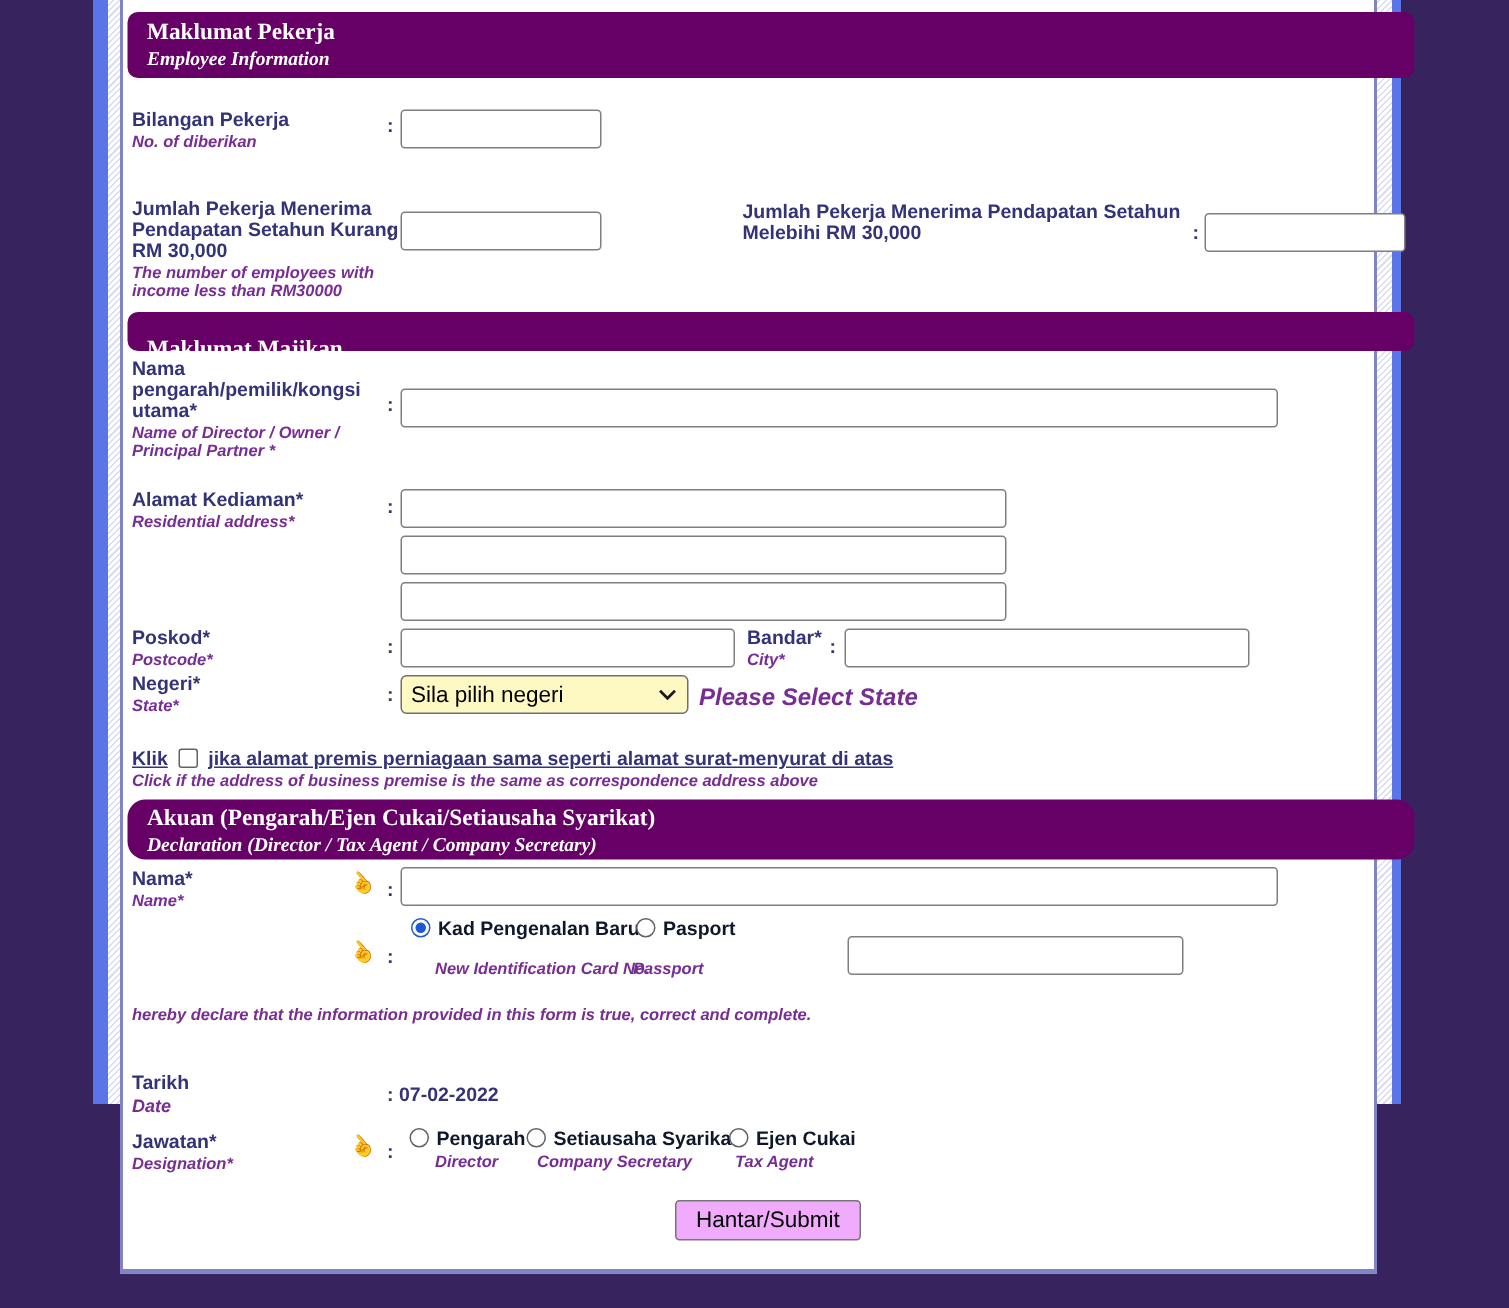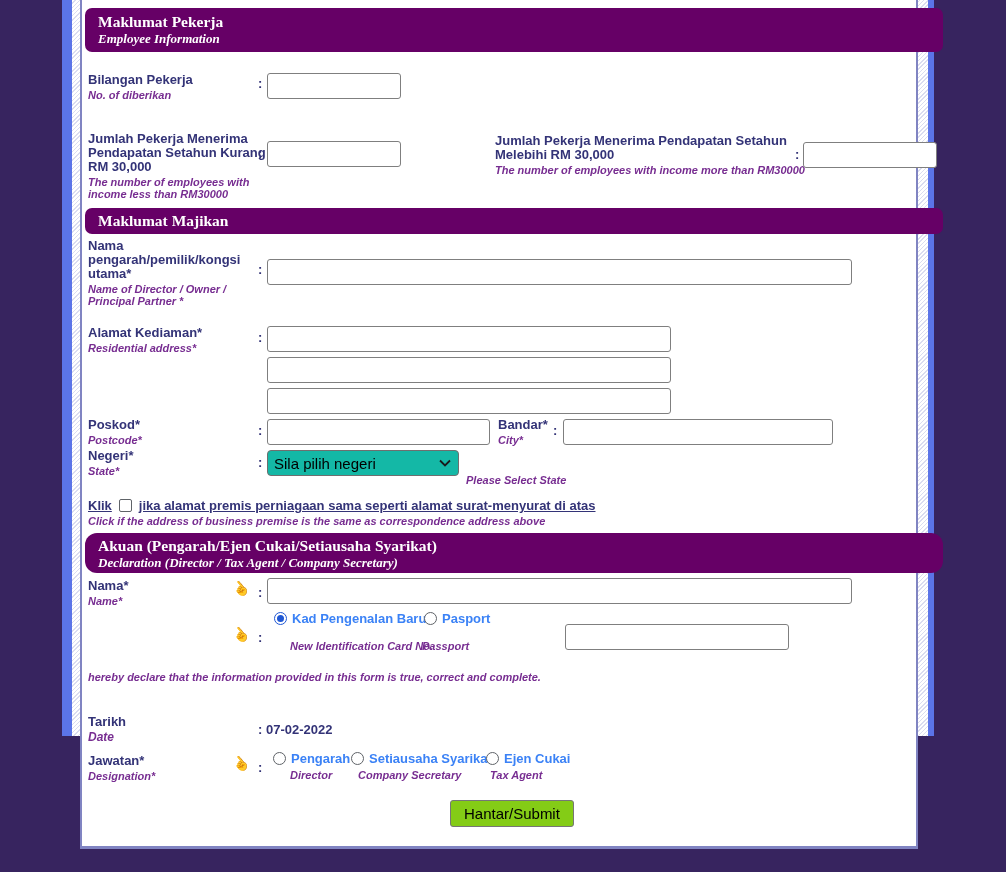--- a/index.html
+++ b/index.html
@@ -27,50 +27,50 @@
   .lblock{position:absolute;}
   .label{font-weight:bold;font-size:13px;color:#333377;line-height:14px;white-space:pre-line;}
   .sublabel{font-weight:bold;font-style:italic;font-size:11px;color:#772d91;line-height:12px;white-space:pre-line;margin-top:2px;}
   .colon{position:absolute;font-weight:bold;font-size:13px;color:#333377;z-index:4;}
   .tbox{
     position:absolute;height:24px;border:1px solid #7f7f7f;border-radius:3px;
     background:#fff;padding:0 4px;font-size:14px;z-index:5;box-sizing:content-box;outline:none;
   }
   .select-box{
     position:absolute;height:26px;box-sizing:border-box;border:1px solid #6f6f6f;border-radius:4px;
-    background:#14b8a6;display:flex;align-items:center;justify-content:space-between;
+    background:#fef9c3;display:flex;align-items:center;justify-content:space-between;
     padding:0 7px 0 6px;font-size:15px;color:#000;z-index:5;cursor:default;
   }
-  .select-note{position:absolute;font-size:11px;font-weight:bold;font-style:italic;color:#772d91;z-index:4;margin-top:17px;}
+  .select-note{position:absolute;font-size:16px;font-weight:bold;font-style:italic;color:#772d91;z-index:4;}
   .radio-pair{position:absolute;display:flex;align-items:center;gap:5px;z-index:5;cursor:pointer;}
   .radio{
     display:inline-block;width:13px;height:13px;box-sizing:border-box;border:1px solid #5f6368;
     border-radius:50%;background:#fff;position:relative;flex:0 0 13px;
   }
   .radio.checked{border:1.5px solid #1f57d4;}
   .radio.checked::after{
     content:"";position:absolute;left:2px;top:2px;right:2px;bottom:2px;border-radius:50%;background:#1f57d4;
   }
-  .radio-label{font-size:13px;font-weight:bold;color:#3b82f6;white-space:nowrap;}
+  .radio-label{font-size:13px;font-weight:bold;color:#0f172a;white-space:nowrap;}
   .radio-sub{position:absolute;font-size:11px;font-weight:bold;font-style:italic;color:#772d91;white-space:nowrap;z-index:4;}
   .checkbox{
     display:inline-block;width:13px;height:13px;box-sizing:border-box;border:1px solid #5f6368;
     border-radius:2px;background:#fff;vertical-align:middle;cursor:pointer;
   }
   .klik-line{display:flex;align-items:center;gap:7px;font-size:13px;font-weight:bold;color:#333377;text-decoration:underline;}
   .decl-main{font-size:13.5px;font-weight:bold;color:#333377;}
   .decl-sub{font-size:11px;font-weight:bold;font-style:italic;color:#772d91;margin-top:3px;}
   .date-value{position:absolute;font-size:13px;font-weight:bold;color:#333377;}
   .hand-icon{
     position:absolute;font-size:14px;color:#8d99cc;transform:rotate(-40deg);z-index:3;line-height:14px;
   }
   .submit-btn{
     position:absolute;left:368px;top:800px;height:27px;
     font-family:"Liberation Sans", sans-serif;font-size:15px;color:#000;
-    background:#84cc16;border:1px solid #767676;border-radius:3px;padding:2px 13px;cursor:pointer;z-index:5;
+    background:#f0abfc;border:1px solid #767676;border-radius:3px;padding:2px 13px;cursor:pointer;z-index:5;
   }
   .chev{display:block;}
 </style>
 </head>
 <body>
 
 <div class="frame">
   <div class="form-box">
 
     <div class="banner" style="top:8px;height:44px;">
@@ -91,26 +91,25 @@
 RM 30,000</div>
       <div class="sublabel">The number of employees with
 income less than RM30000</div>
     </div>
     <span class="colon" style="left:176px;top:146px;">:</span>
     <input class="tbox" style="left: 185px; top: 141px; width: 124px;" value="">
 
     <div class="lblock" style="left:413px;top:134px;width:330px;">
       <div class="label">Jumlah Pekerja Menerima Pendapatan Setahun
 Melebihi RM 30,000</div>
-      <div class="sublabel">The number of employees with income more than RM30000</div>
     </div>
     <span class="colon" style="left:713px;top:147px;">:</span>
     <input class="tbox" style="left: 721px; top: 142px; width: 124px;" value="">
 
-    <div class="banner" style="top:208px;height:26px;padding-top:4px;">
+    <div class="banner" style="top:208px;height:26px;padding-top:16px;">
       <div class="banner-title">Maklumat Majikan</div>
     </div>
 
     <div class="lblock" style="left:6px;top:239px;width:180px;">
       <div class="label">Nama
 pengarah/pemilik/kongsi
 utama*</div>
       <div class="sublabel">Name of Director / Owner /
 Principal Partner *</div>
     </div>

